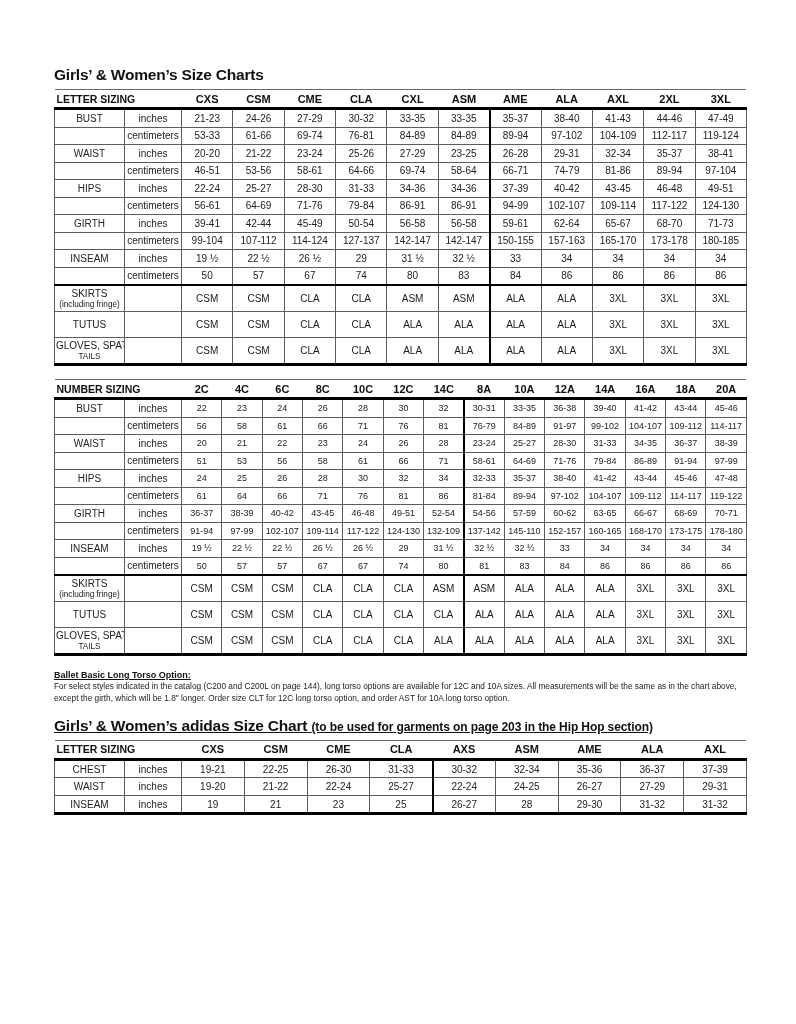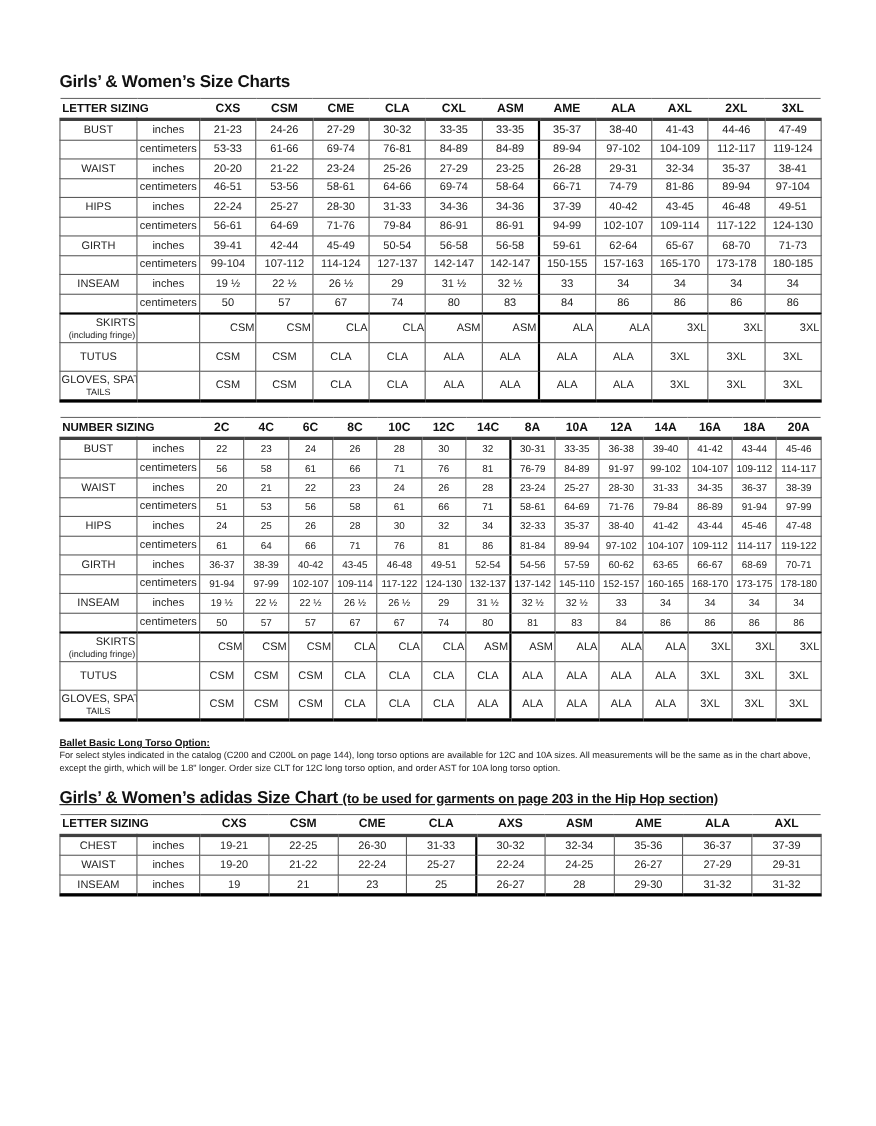--- a/index.html
+++ b/index.html
@@ -21,37 +21,37 @@
   table.sizes-table{
     width:692px;border-collapse:collapse;table-layout:fixed;
     margin:0;
   }
   table.sizes-table td{
     padding:0 1px;text-align:center;vertical-align:middle;
     overflow:hidden;white-space:nowrap;
   }
   
   tr.hdr td{
-    border:none;border-top:1px solid #6a6a6a;border-bottom:3px solid #404040;
+    border:none;border-top:1px solid #6a6a6a;border-bottom:3px solid #000000;
     font-weight:bold;font-size:11px;height:17px;color:#111;background:#fff;
   }
   tr.hdr td.hdr-label{text-align:left;padding-left:2px;font-size:10.5px;letter-spacing:0;}
   
   tr.body-row td{
     border:1px solid #5c5c5c;height:16.5px;font-size:10px;color:#222;background:#fff;
   }
   table.t-number tr.body-row td.val{font-size:9px;}
   td.lbl{font-size:8.8px;letter-spacing:0;}
   td.unit{font-size:9.3px;}
   td.sh{background:#d8d8d8;}
   td.divr{border-right:2.5px solid #000 !important;}
   tr.garment-row td{
     border:1px solid #5c5c5c;height:25px;font-size:10px;background:#fff;
   }
-  tr.thick-top td{border-top:2.5px solid #000;text-align:right;}
+  tr.thick-top td{border-top:2.5px solid #000;}
   tr.thick-bottom td{border-bottom:3px solid #000;}
   td.glbl{font-size:8.8px;line-height:1.15;}
   td.glbl .l2{font-size:8.2px;}
 
   .gap-number{height:13px;}
   .note-block{margin-top:14px;}
   .note-title{font-size:9px;font-weight:bold;text-decoration:underline;color:#111;}
   .note-line{font-size:8.3px;line-height:1.5;color:#222;}
 
   .adidas-title{margin:12px 0 5px 0;font-size:15.5px;font-weight:bold;letter-spacing:-0.2px;color:#111;text-decoration:underline;}
@@ -469,21 +469,21 @@
           </tr>
           <tr class="body-row">
             <td class="lbl"></td>
             <td class="unit">centimeters</td>
             <td class="val">91-94</td>
             <td class="val">97-99</td>
             <td class="val">102-107</td>
             <td class="val">109-114</td>
             <td class="val">117-122</td>
             <td class="val">124-130</td>
-            <td class="val divr">132-137</td>
+            <td class="val divr">132-109</td>
             <td class="val">137-142</td>
             <td class="val">145-110</td>
             <td class="val">152-157</td>
             <td class="val">160-165</td>
             <td class="val">168-170</td>
             <td class="val">173-175</td>
             <td class="val">178-180</td>
           </tr>
           <tr class="body-row">
             <td class="lbl sh">INSEAM</td>

